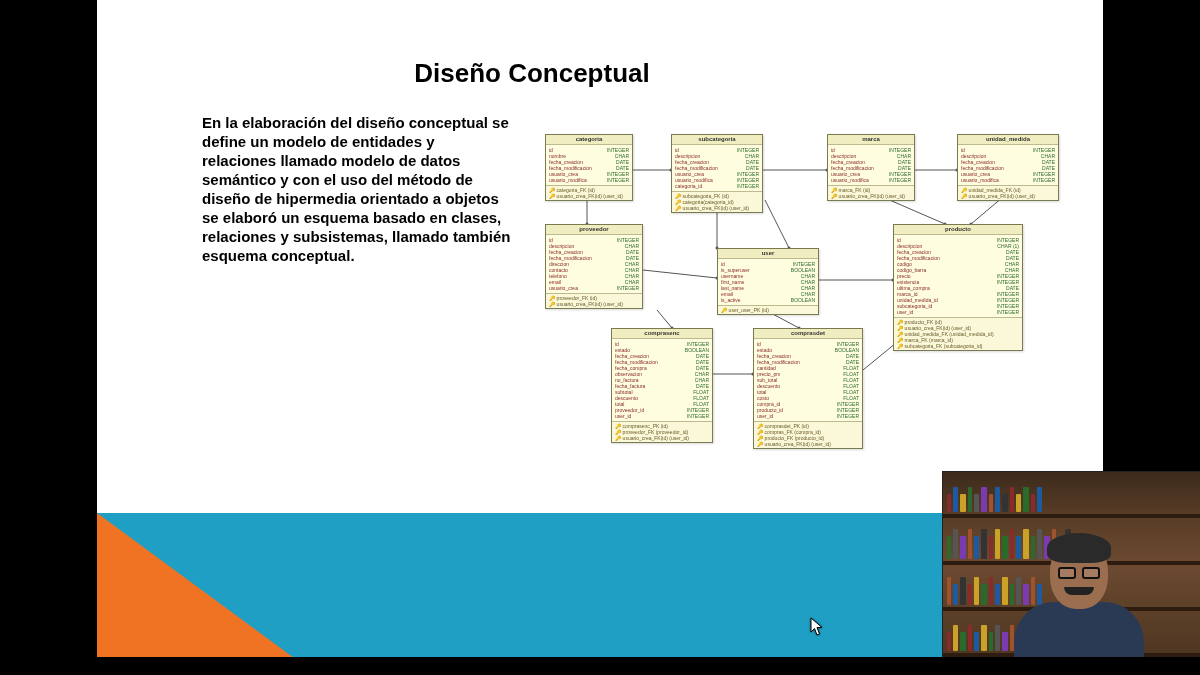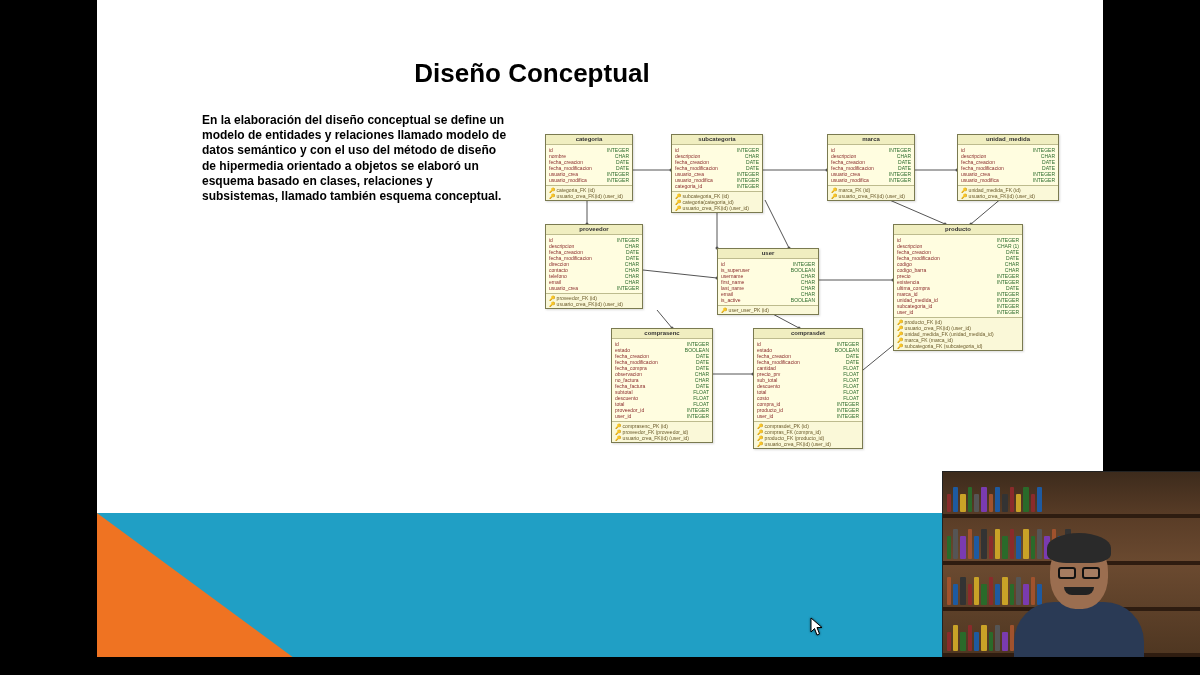--- a/index.html
+++ b/index.html
@@ -36,21 +36,21 @@
       font-size: 26px;
       font-weight: bold;
       color: #000;
       font-family: Arial, Helvetica, sans-serif;
     }
     .body-text {
       position: absolute;
       left: 105px;
       top: 113px;
       width: 310px;
-      font-size: 12px;
+      font-size: 15px;
       font-weight: bold;
       line-height: 1.27;
       color: #000;
     }
     .body-text p { margin-bottom: 14px; }
     .diagram-area {
       position: absolute;
       left: 440px;
       top: 130px;
       width: 555px;

